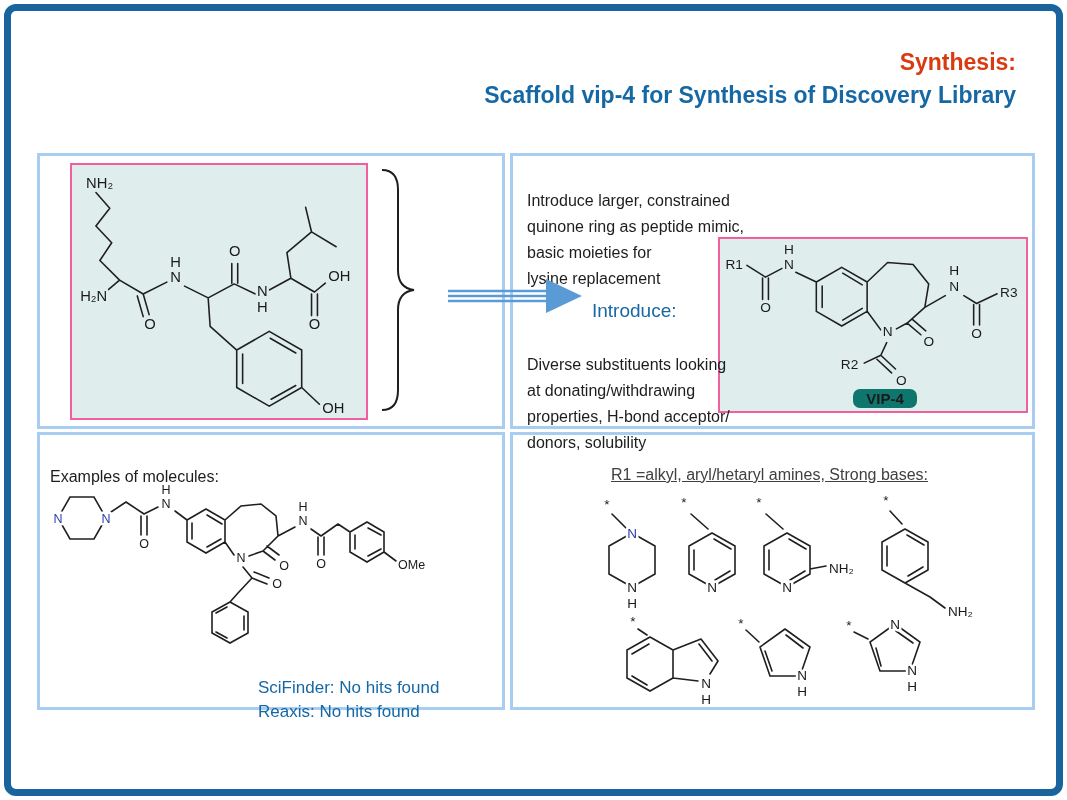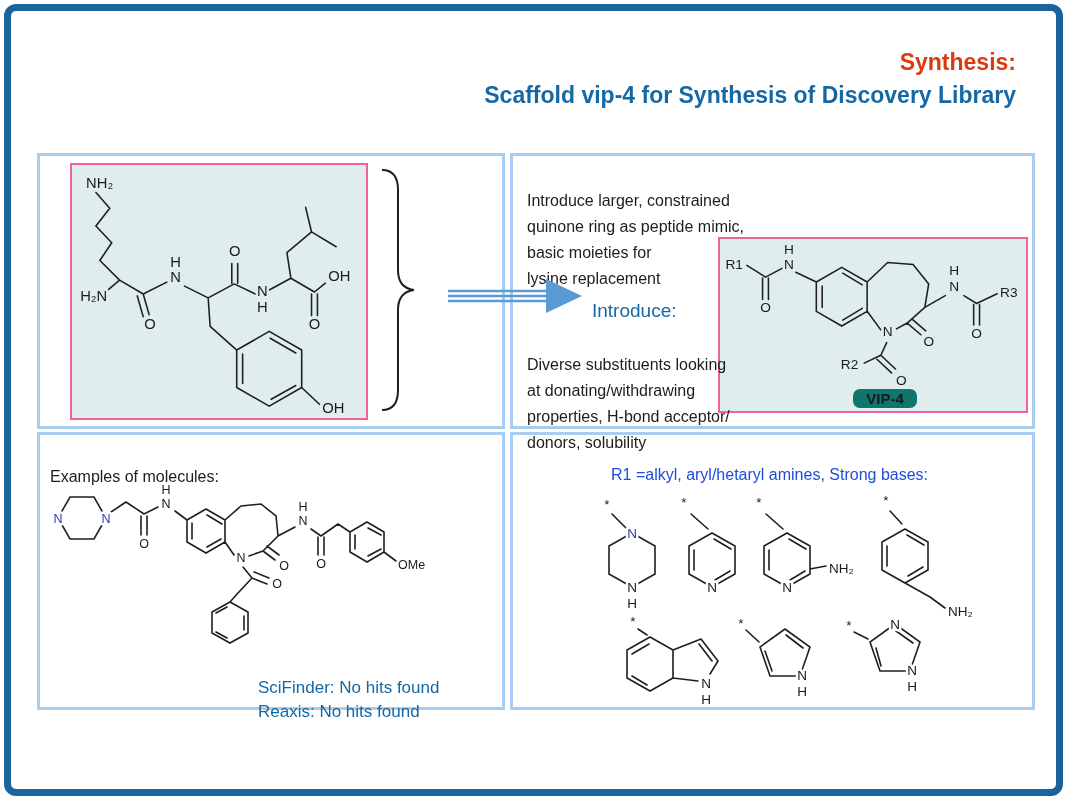--- a/index.html
+++ b/index.html
@@ -9,21 +9,21 @@
   .abs{position:absolute;}
   .txt{position:absolute;white-space:pre-line;margin-top:20px;}
   .title-wrap{position:absolute;top:46px;left:0;width:1016px;text-align:right;line-height:33px;}
   .title-kicker{font-size:23px;font-weight:bold;color:#d93a10;}
   .title-main{font-size:23px;font-weight:bold;color:#1668a5;text-align:right;}
   .panel{position:absolute;border:3px solid #a7cdf0;background:#ffffff;}
   .pinkbox{position:absolute;background:#dfeeec;border:2px solid #f0609f;}
   .body-text{font-size:16px;line-height:26px;color:#1d1d1d;}
   .libraries{font-size:19px;color:#1668a5;}
   .heading-lg{font-size:16px;color:#1d1d1d;}
-  .heading-sm{font-size:16px;color:#1d4ed8;text-align:center;}
+  .heading-sm{font-size:16px;color:#404040;text-align:center;text-decoration:underline;}
   .blue-note{font-size:17px;line-height:24px;color:#1668a5;}
   .vip-label{position:absolute;background:#0f766e;font-weight:bold;font-size:15px;
              text-align:center;padding:1px 5px;border-radius:7px;}
   svg.mol{position:absolute;overflow:visible;}
   svg.mol path{fill:none;stroke:#1f1f1f;stroke-width:1.6;stroke-linecap:round;}
   svg.mol text{fill:#1a1a1a;paint-order:stroke;stroke-linejoin:round;stroke-width:5px;
                font-family:"Liberation Sans",sans-serif;}
   svg.on-white text{stroke:#ffffff;}
   svg.on-teal text{stroke:#dfeeec;}
   svg.mol text.blue{fill:#2b3cab;}

